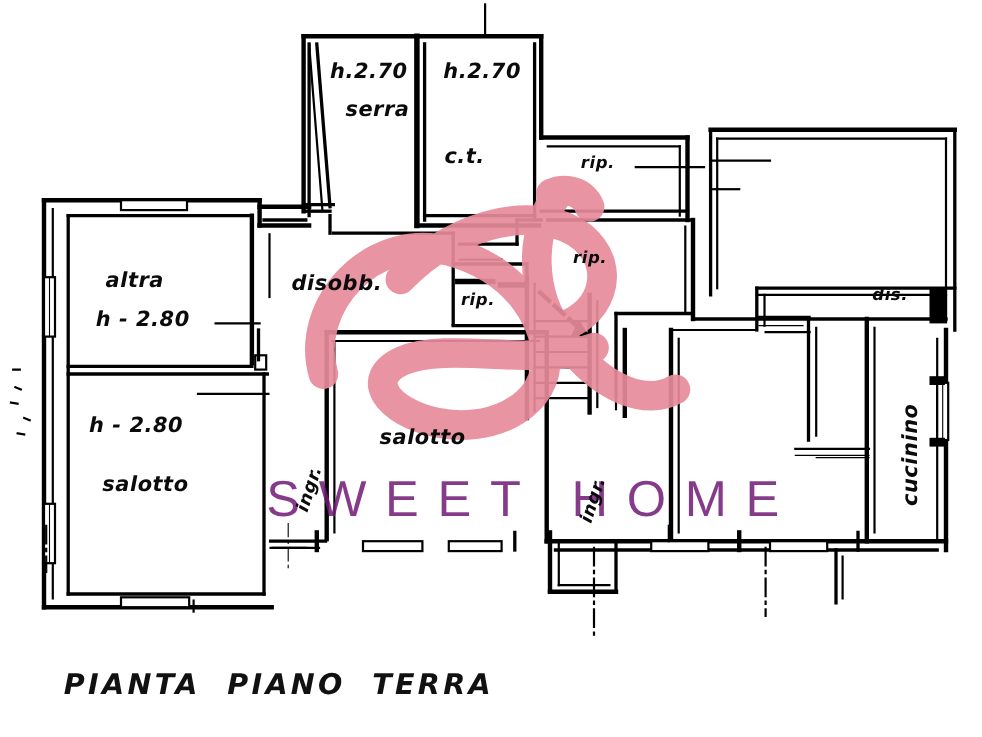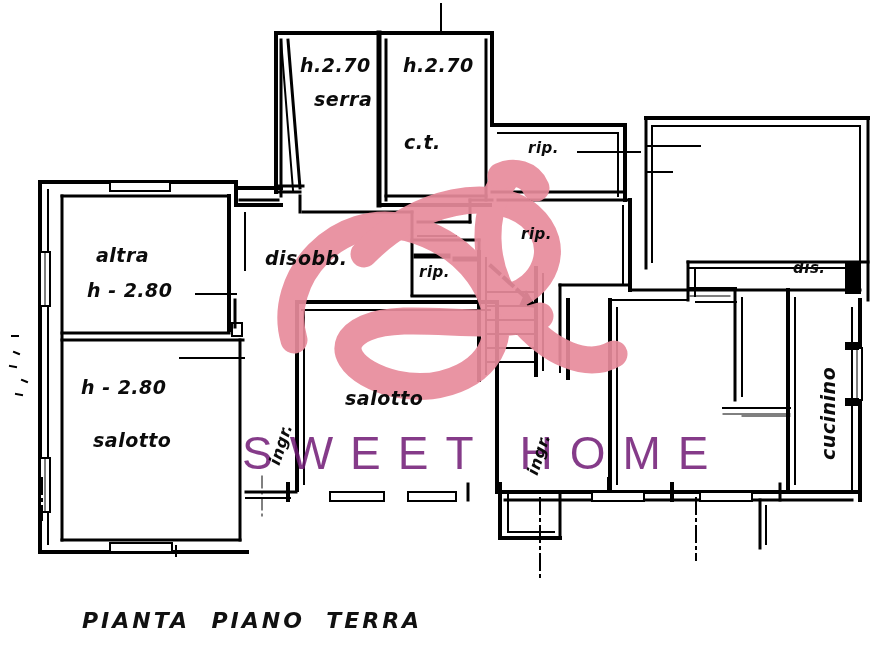--- a/index.html
+++ b/index.html
@@ -7,21 +7,21 @@
   #stage{position:relative;width:893px;height:670px;background:#fff;}
   #stage svg{position:absolute;left:0;top:0;}
   .lbl{position:absolute;font-family:"DejaVu Sans",sans-serif;color:#0b0b0b;
        font-weight:700;font-style:italic;white-space:pre;letter-spacing:.5px;
        line-height:1.15;}
   .lbl.big{font-size:19px;}
   .lbl.med{font-size:15px;}
   .lbl.sm{font-size:16px;}
   .lbl.rot{transform-origin:0 0;}
   .caption{position:absolute;font-family:"DejaVu Sans",sans-serif;font-style:italic;
-           font-weight:700;font-size:22px;letter-spacing:3px;color:#111;white-space:pre;margin-left:24px;}
+           font-weight:700;font-size:26px;letter-spacing:3px;color:#111;white-space:pre;}
   .wm{position:absolute;font-family:"Liberation Sans",sans-serif;font-weight:400;
       font-size:46px;letter-spacing:17px;color:#701a75;white-space:pre;opacity:.85;}
   #logo{position:absolute;pointer-events:none;}
 </style>
 </head>
 <body>
 
 <div id="stage">
 
   <svg width="893" height="670" viewBox="0 0 893 670">

